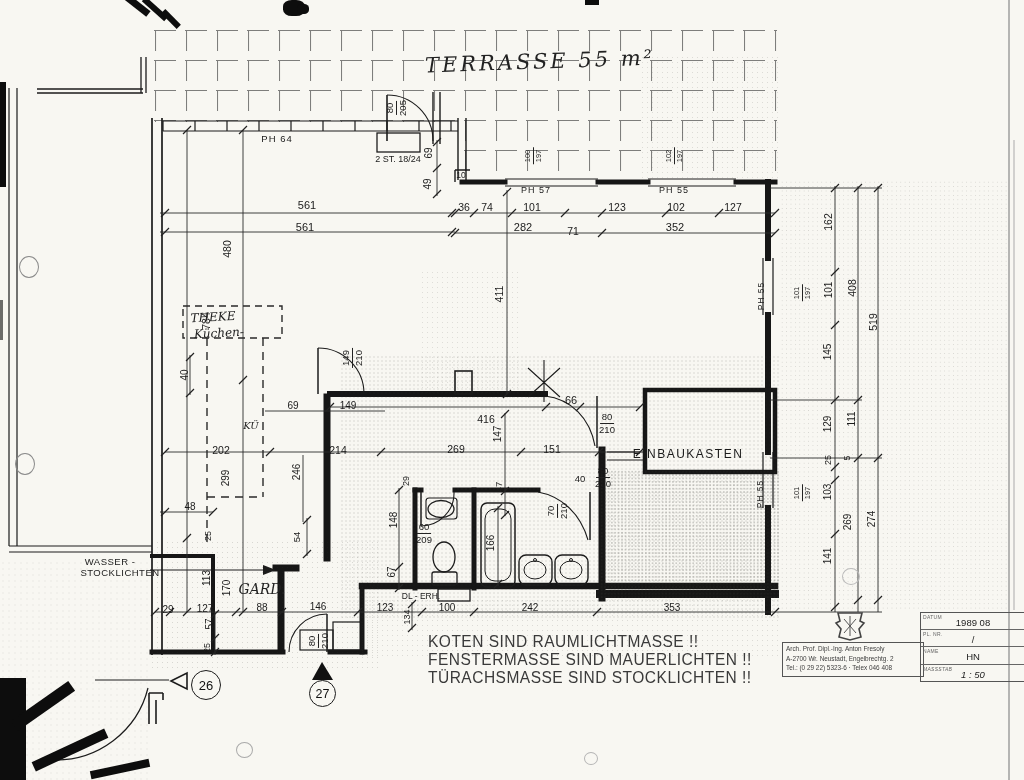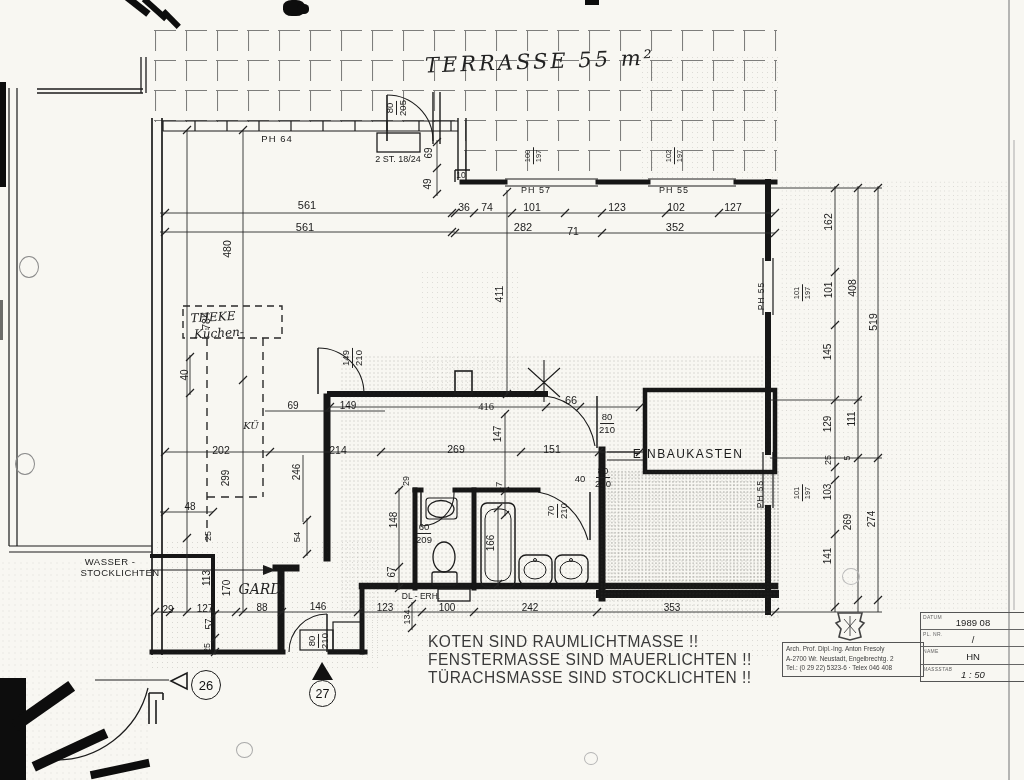--- a/index.html
+++ b/index.html
@@ -234,21 +234,21 @@
       <span class="lbl" style="left: 828px; top: 424px; font-size: 10px; --r: -90deg;">129</span>
       <span class="lbl" style="left: 852px; top: 419px; font-size: 10px; --r: -90deg;">111</span>
       <span class="lbl" style="left: 828px; top: 460px; font-size: 9px; --r: -90deg;">25</span>
       <span class="lbl" style="left: 847px; top: 458px; font-size: 9px; --r: -90deg;">5</span>
       <span class="lbl" style="left: 828px; top: 492px; font-size: 10px; --r: -90deg;">103</span>
       <span class="lbl" style="left: 760px; top: 494px; font-size: 8.5px; letter-spacing: 1px; --r: -90deg;">PH 55</span>
       <span class="lbl" style="left: 848px; top: 522px; font-size: 10px; --r: -90deg;">269</span>
       <span class="lbl" style="left: 872px; top: 519px; font-size: 10px; --r: -90deg;">274</span>
       <span class="lbl" style="left: 828px; top: 556px; font-size: 10px; --r: -90deg;">141</span>
       <span class="lbl" style="left: 571px; top: 400px; font-size: 11px; --r: 0deg;">66</span>
-      <span class="lbl" style="left: 486px; top: 407px; font-size: 10.5px; font-family: Liberation Serif, serif; --r: 0deg;">416</span>
+      <span class="lbl" style="left: 486px; top: 419px; font-size: 10.5px; --r: 0deg;">416</span>
       <span class="lbl" style="left: 498px; top: 434px; font-size: 10px; --r: -90deg;">147</span>
       <span class="lbl" style="left: 456px; top: 449px; font-size: 10.5px; --r: 0deg;">269</span>
       <span class="lbl" style="left: 552px; top: 449px; font-size: 10.5px; --r: 0deg;">151</span>
       <span class="lbl" style="left: 221px; top: 450px; font-size: 10.5px; --r: 0deg;">202</span>
       <span class="lbl" style="left: 338px; top: 450px; font-size: 10.5px; --r: 0deg;">214</span>
       <span class="lbl" style="left: 297px; top: 472px; font-size: 10px; --r: -90deg;">246</span>
       <span class="lbl" style="left: 226px; top: 478px; font-size: 10px; --r: -90deg;">299</span>
       <span class="lbl" style="left: 293px; top: 406px; font-size: 10px; --r: 0deg;">69</span>
       <span class="lbl" style="left: 348px; top: 406px; font-size: 10px; --r: 0deg;">149</span>
       <span class="lbl" style="left: 185px; top: 375px; font-size: 10px; --r: -90deg;">40</span>

